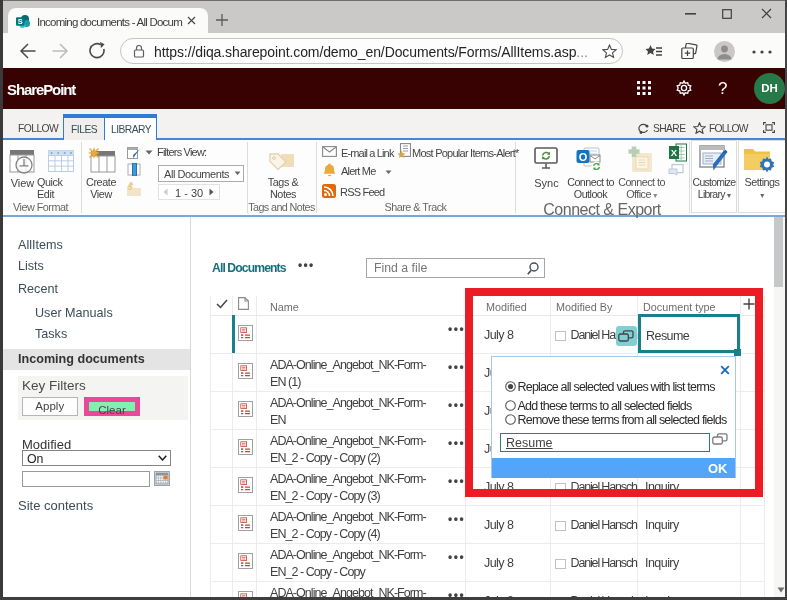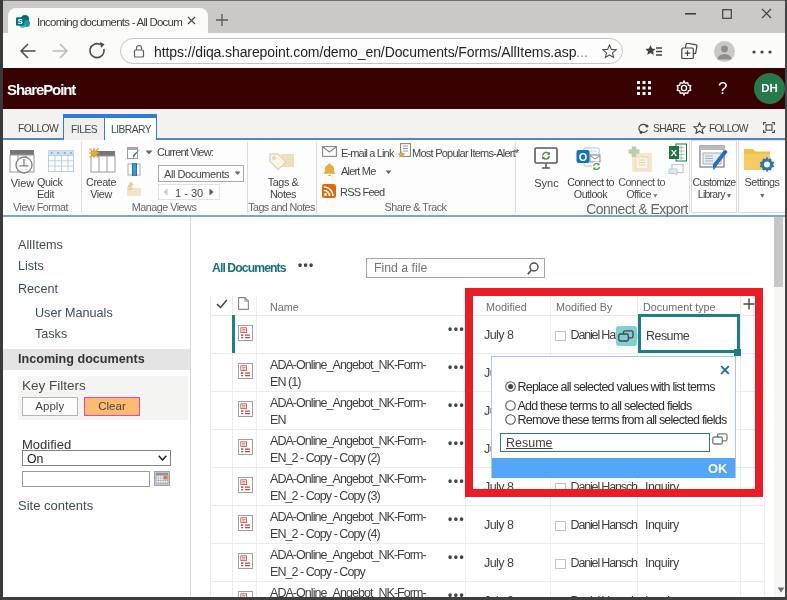--- a/index.html
+++ b/index.html
@@ -190,21 +190,21 @@
 <svg class="a" style="left:127px;top:163px;" width="14" height="13" viewBox="0 0 14 13">
   <rect x="1" y="1" width="12" height="11" fill="#fff" stroke="#adadad"></rect>
   <rect x="5.5" y="0" width="4" height="13" fill="#3f9bd8" stroke="#2473ab"></rect>
 </svg>
 <svg class="a" style="left:126px;top:182px;" width="16" height="15" viewBox="0 0 16 15">
   <path d="M1 4 H6 L8 6 H15 V14 H1 Z" fill="#f3e3c8"></path>
   <path d="M5 4 L5 1 M3 3 L5 0.5 L7 3" stroke="#e7cfa4" stroke-width="1.5" fill="none"></path>
   <text x="2" y="8" font-size="7" fill="#e4b95c" font-family="Liberation Sans">5</text>
 </svg>
 
-<div class="a nw" style="left:157px;top:146px;font-size:11px;color:#444;letter-spacing:-0.8px;">Current View:</div>
+<div class="a nw" style="left:157px;top:146px;font-size:11px;color:#444;letter-spacing:-0.8px;">Filters View:</div>
 <div class="a" style="left:158px;top:164.5px;width:86px;height:17px;background:#fff;border:1px solid #ababab;"></div>
 <div class="a nw" style="left:164px;top:168px;font-size:11px;color:#444;letter-spacing:-0.45px;">All Documents</div>
 <svg class="a" style="left:234px;top:171px;" width="7" height="5" viewBox="0 0 7 5">
       <path d="M0.5 0.5 L3.5 4 L6.5 0.5" fill="#666"></path>
     </svg>
 <div class="a" style="left:158px;top:184px;width:62px;height:16px;background:#fff;border:1px solid #e2e2e1;"></div>
 <svg class="a" style="left:163px;top:188px;" width="5" height="8" viewBox="0 0 5 8">
       <path d="M4.5 0.5 L0.5 4 L4.5 7.5" fill="#c9c9c9"></path>
     </svg>
 <div class="a nw" style="left:175px;top:187px;font-size:11px;color:#444;">1 - 30</div>
@@ -298,37 +298,36 @@
   <path d="M1 3 H10 L12.5 5.5 H27 V24 H1 Z" fill="#eec149"></path>
   <path d="M1 8 H27 V24 H1 Z" fill="#f3cd62"></path>
   <g>
     <path d="M24 10.5 L25.3 13 L28 12.5 L28.7 15.3 L31.3 16.2 L30.2 18.5 L31.3 20.8 L28.7 21.7 L28 24.5 L25.3 24 L24 26.5 L22.7 24 L20 24.5 L19.3 21.7 L16.7 20.8 L17.8 18.5 L16.7 16.2 L19.3 15.3 L20 12.5 L22.7 13 Z" fill="#3173b7"></path>
     <circle cx="24" cy="18.5" r="3" fill="#fff"></circle>
   </g>
 </svg>
 <div class="a" style="left:738px;top:177px;width:48px;text-align:center;font-size:10.8px;color:#444;letter-spacing:-0.5px;line-height:11.5px;">Settings<br><span style="font-size:8px;color:#666;">▾</span></div>
 
 <div class="a" style="left:0;top:201px;width:81px;text-align:center;font-size:10.8px;color:#666;letter-spacing:-0.5px;">View Format</div>
-<div class="a" style="left:81px;top:201px;width:166px;text-align:center;font-size:10.8px;color:#666;letter-spacing:-0.5px;">Manage Views</div>
 <div class="a" style="left:247px;top:201px;width:69px;text-align:center;font-size:10.8px;color:#666;letter-spacing:-0.6px;">Tags and Notes</div>
 <div class="a" style="left:316px;top:201px;width:199px;text-align:center;font-size:10.8px;color:#666;letter-spacing:-0.5px;">Share &amp; Track</div>
-<div class="a" style="left:515px;top:201px;width:174px;text-align:center;font-size:14px;color:#666;letter-spacing:-0.5px;margin-left:35px;">Connect &amp; Export</div>
+<div class="a" style="left:515px;top:201px;width:174px;text-align:center;font-size:16px;color:#666;letter-spacing:-0.5px;">Connect &amp; Export</div>
 
 <div class="a" style="left:190px;top:217px;width:1px;height:383px;background:#d8d8d7;"></div>
 <div class="a nw" style="left:18px;top:238px;font-size:12.6px;color:#3b4e57;">AllItems</div>
 <div class="a nw" style="left:18px;top:259px;font-size:12.6px;color:#3b4e57;">Lists</div>
 <div class="a nw" style="left:18px;top:282px;font-size:12.6px;color:#3b4e57;">Recent</div>
 <div class="a nw" style="left:35px;top:306px;font-size:12.6px;color:#3b4e57;">User Manuals</div>
 <div class="a nw" style="left:35px;top:327px;font-size:12.6px;color:#3b4e57;">Tasks</div>
 <div class="a" style="left:0;top:349px;width:190px;height:21px;background:#e4e4e4;"></div>
 <div class="a nw" style="left:18px;top:352px;font-size:12.6px;font-weight:bold;color:#333;">Incoming documents</div>
 <div class="a" style="left:18px;top:375.5px;width:170px;height:44.5px;background:#f4f4f3;"></div>
 <div class="a nw" style="left:22px;top:378px;font-size:13.5px;color:#4a4a4a;">Key Filters</div>
 <div class="a" style="left:22px;top:397px;width:55.5px;height:18.5px;background:#fdfdfd;border:1px solid #b5b5b5;font-size:11.5px;color:#444;text-align:center;line-height:16.5px;">Apply</div>
-<div class="a" style="left:84px;top:397px;width:56px;height:18.5px;background:#fdba74;border:1px solid #ec4899;font-size:11.5px;color:#444;text-align:center;line-height:16.5px;">Clear</div>
+<div class="a" style="left:84px;top:397px;width:56px;height:18.5px;background:#86efac;border:5px solid #ec4899;font-size:11.5px;color:#444;text-align:center;line-height:16.5px;">Clear</div>
 <div class="a nw" style="left:22px;top:436.5px;font-size:13px;color:#333;">Modified</div>
 <div class="a" style="left:22px;top:449.5px;width:149px;height:16.5px;background:#fff;border:1px solid #858585;"></div>
 <div class="a nw" style="left:27px;top:451.5px;font-size:12.3px;color:#222;">On</div>
 <svg class="a" style="left:158px;top:454.5px;" width="9" height="6" viewBox="0 0 9 6">
       <path d="M0.7 0.7 L4.5 5 L8.3 0.7" fill="none" stroke="#222" stroke-width="1.5"></path>
     </svg>
 <div class="a" style="left:22px;top:470.5px;width:128px;height:16px;background:#fff;border:1px solid #9a9a9a;"></div>
 <svg class="a" style="left:154px;top:471px;" width="16" height="15" viewBox="0 0 16 15">
   <rect x="0.5" y="0.5" width="15" height="14" fill="#eceff2" stroke="#9aa4ad"></rect>
   <rect x="2" y="2" width="12" height="11" fill="#fff" stroke="#8b959e"></rect>

